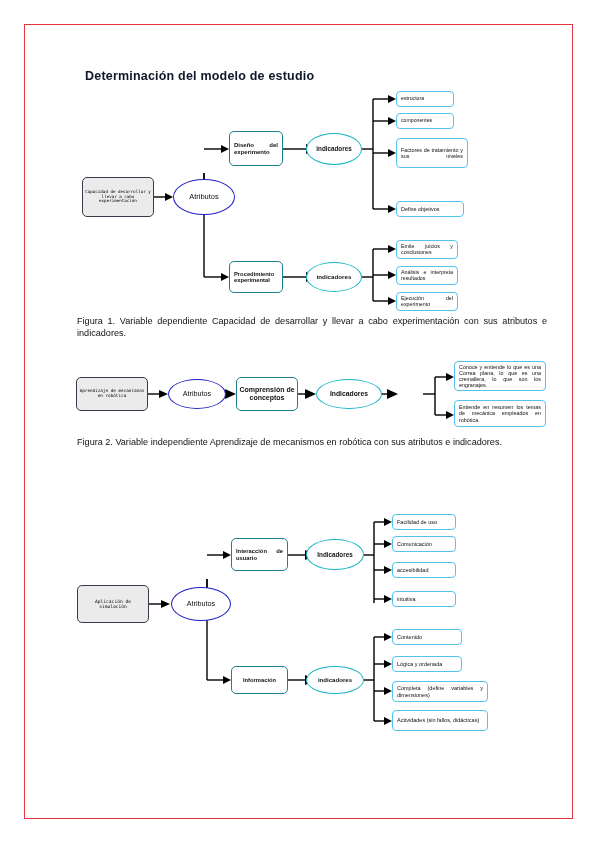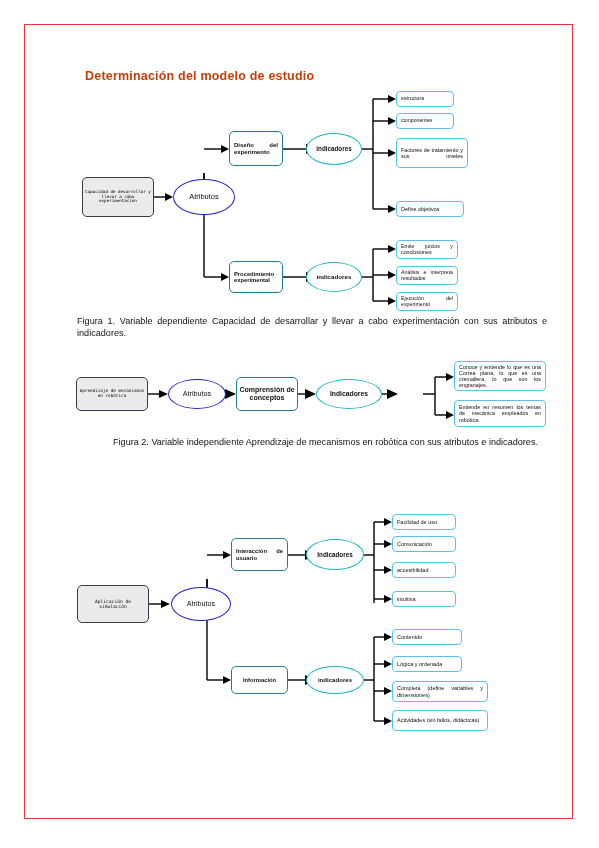--- a/index.html
+++ b/index.html
@@ -23,21 +23,21 @@
   .capj{text-align:justify;}
 
   svg.wires{position:absolute;left:0;top:0;overflow:visible;}
 </style>
 </head>
 <body>
 
 <div class="page" style="border-color: rgb(232, 52, 60);">
 <div class="canvas">
 
-  <div class="title" style="color: #c2410c;">Determinación del modelo de estudio</div>
+  <div class="title" style="color: #0f172a;">Determinación del modelo de estudio</div>
 
   <svg class="wires" width="549" height="795">
     <g stroke="#000" stroke-width="1.4" fill="none">
 
       <line x1="129" y1="172" x2="140" y2="172"></line>
 
       <line x1="179" y1="148" x2="179" y2="252"></line>
       <line x1="179" y1="124" x2="196" y2="124"></line>
       <line x1="179" y1="252" x2="196" y2="252"></line>
       <line x1="179" y1="148" x2="179" y2="162"></line>
@@ -117,21 +117,21 @@
   </svg>
 
   <div class="node gbox" style="left:51px;top:352px;width:72px;height:34px;font-size:4.3px;padding:2px;">Aprendizaje de mecanismos en robótica</div>
   <div class="node ellb" style="left:143px;top:354px;width:58px;height:30px;font-size:7.2px;color:#111;">Atributos</div>
   <div class="node rbox" style="left:211px;top:352px;width:62px;height:34px;font-size:7px;color:#111;">Comprensión de conceptos</div>
   <div class="node ell" style="left:291px;top:354px;width:66px;height:30px;font-size:6.8px;color:#111;">Indicadores</div>
 
   <div class="node lbox just" style="left:429px;top:336px;width:92px;height:30px;font-size:5.4px;color:#111;">Conoce y entiende lo que es una Correa plana, lo que es una cremallera, lo que son los engranajes.</div>
   <div class="node lbox just" style="left:429px;top:375px;width:92px;height:27px;font-size:5.4px;color:#111;">Entiende en resumen los temas de mecánica empleados en robótica.</div>
 
-  <div class="cap capj" style="left:52px;top:411px;width:470px;margin-left:36px;">Figura 2. Variable independiente Aprendizaje de mecanismos en robótica con sus atributos e indicadores.</div>
+  <div class="cap capj" style="left:52px;top:411px;width:470px;">Figura 2. Variable independiente Aprendizaje de mecanismos en robótica con sus atributos e indicadores.</div>
 
   <svg class="wires" width="549" height="795">
     <g stroke="#000" stroke-width="1.4" fill="none">
       <line x1="124" y1="579" x2="136" y2="579"></line>
       <line x1="182" y1="554" x2="182" y2="655"></line>
       <line x1="182" y1="530" x2="198" y2="530"></line>
       <line x1="182" y1="655" x2="198" y2="655"></line>
       <line x1="182" y1="554" x2="182" y2="568"></line>
       <line x1="257" y1="530" x2="280" y2="530"></line>
       <line x1="337" y1="530" x2="349" y2="530"></line>

